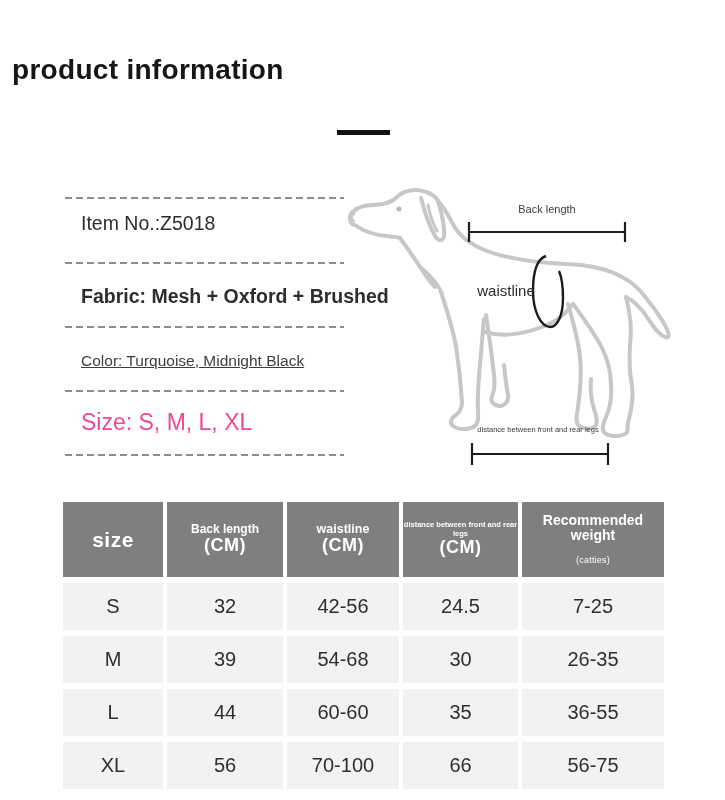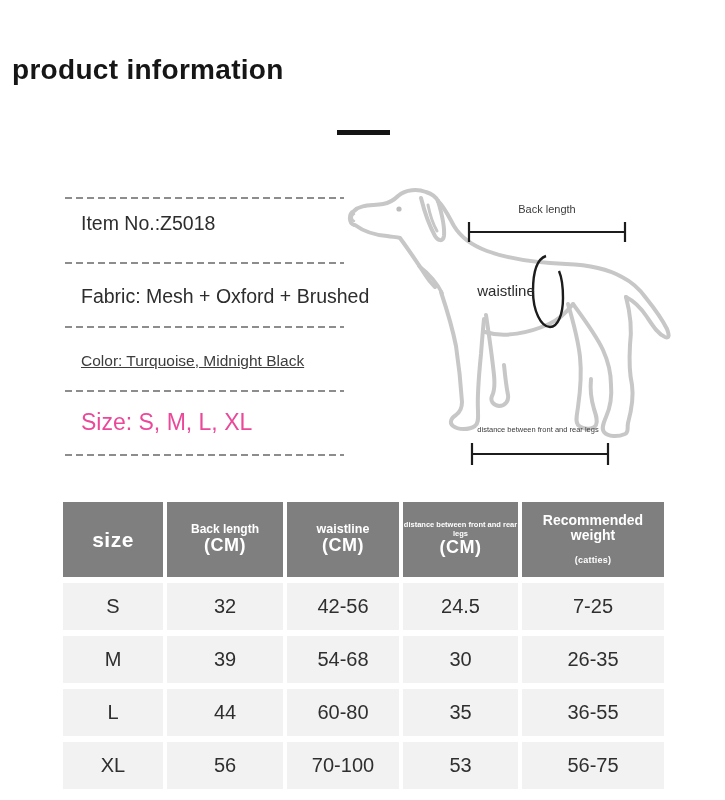--- a/index.html
+++ b/index.html
@@ -10,21 +10,21 @@
   .title{position:absolute;top:54px;left:12px;width:724px;
          font-size:28px;font-weight:600;color:#161616;letter-spacing:.3px;}
   .title-bar{position:absolute;left:337px;top:130px;width:53px;height:5px;background:#141414;}
 
   
   .dash{position:absolute;left:65px;width:279px;height:2px;
         background:repeating-linear-gradient(to right,#8d8d8d 0 7px,transparent 7px 11px);}
   .d1{top:197px}.d2{top:262px}.d3{top:326px}.d4{top:390px}.d5{top:454px}
   .detail{position:absolute;left:65px;white-space:nowrap;margin-left:16px;}
   .detail.item  {top:212px;font-size:19.5px;color:#2d2d2d;}
-  .detail.fabric{top:285px;font-size:19.5px;color:#2d2d2d;}
+  .detail.fabric{top:285px;font-size:19.5px;color:#2d2d2d;font-weight:bold;}
   .detail.color {top:352px;font-size:15.5px;color:#3d3d3d;text-decoration:underline;}
   .detail.sizes {top:409px;font-size:23px;color:#ec4899;}
 
   
   .dog-svg{position:absolute;left:345px;top:180px;width:380px;height:300px;}
   .dog-svg text{font-family:"Liberation Sans", sans-serif;}
 
   
   .size-table{position:absolute;left:63px;top:502px;display:grid;
       grid-template-columns:100px 116px 112px 115px 142px;
@@ -32,21 +32,21 @@
       gap:6px 4px;}
   .th{background:#7f7f7f;color:#ffffff;display:flex;flex-direction:column;
       align-items:center;justify-content:center;text-align:center;line-height:1.1;}
   .th .t{font-weight:600;}
   .th.c0{font-size:21px;font-weight:600;letter-spacing:.5px;}
   .c1 .t{font-size:12px;}
   .c2 .t{font-size:12.5px;}
   .c3 .t{font-size:7.5px;}
   .c4 .t{font-size:14px;}
   .th .s{font-weight:700;font-size:18px;letter-spacing:.5px;}
-  .c4 .s{font-size:9px;font-weight:700;margin-top:13px;letter-spacing:.2px;}
+  .c4 .s{font-size:9px;font-weight:400;margin-top:13px;letter-spacing:.2px;}
   .td{background:#f2f2f2;display:flex;align-items:center;justify-content:center;
       font-size:20px;color:#2f2f2f;}
 </style>
 </head>
 <body>
 
 <div class="title">product information</div>
 <div class="title-bar"></div>
 
 <div class="dash d1"></div>
@@ -127,22 +127,22 @@
   <div class="td">7-25</div>
 
   <div class="td">M</div>
   <div class="td">39</div>
   <div class="td">54-68</div>
   <div class="td">30</div>
   <div class="td">26-35</div>
 
   <div class="td">L</div>
   <div class="td">44</div>
-  <div class="td">60-80</div>
+  <div class="td">60-60</div>
   <div class="td">35</div>
   <div class="td">36-55</div>
 
   <div class="td">XL</div>
   <div class="td">56</div>
   <div class="td">70-100</div>
-  <div class="td">53</div>
+  <div class="td">66</div>
   <div class="td">56-75</div>
 </div>
 
 </body></html>

